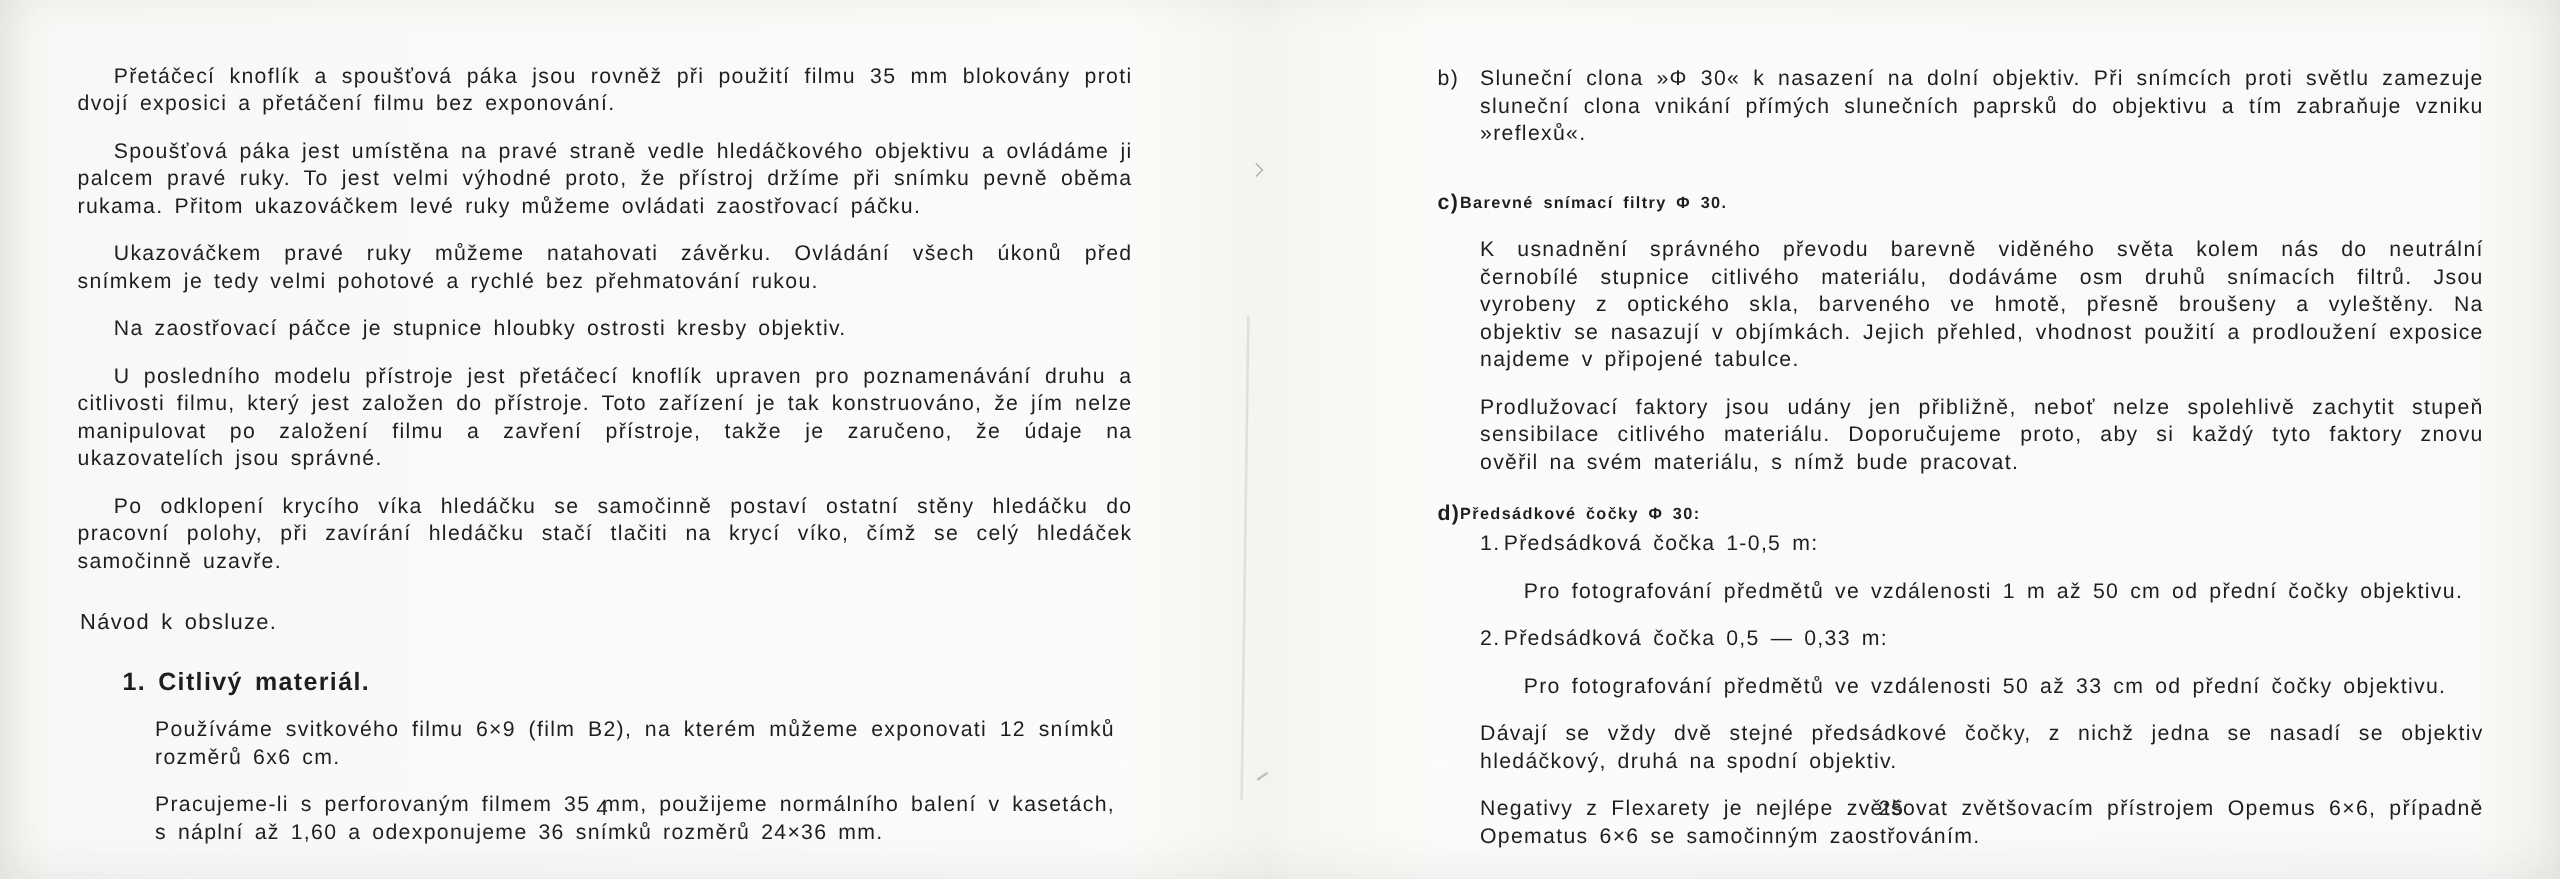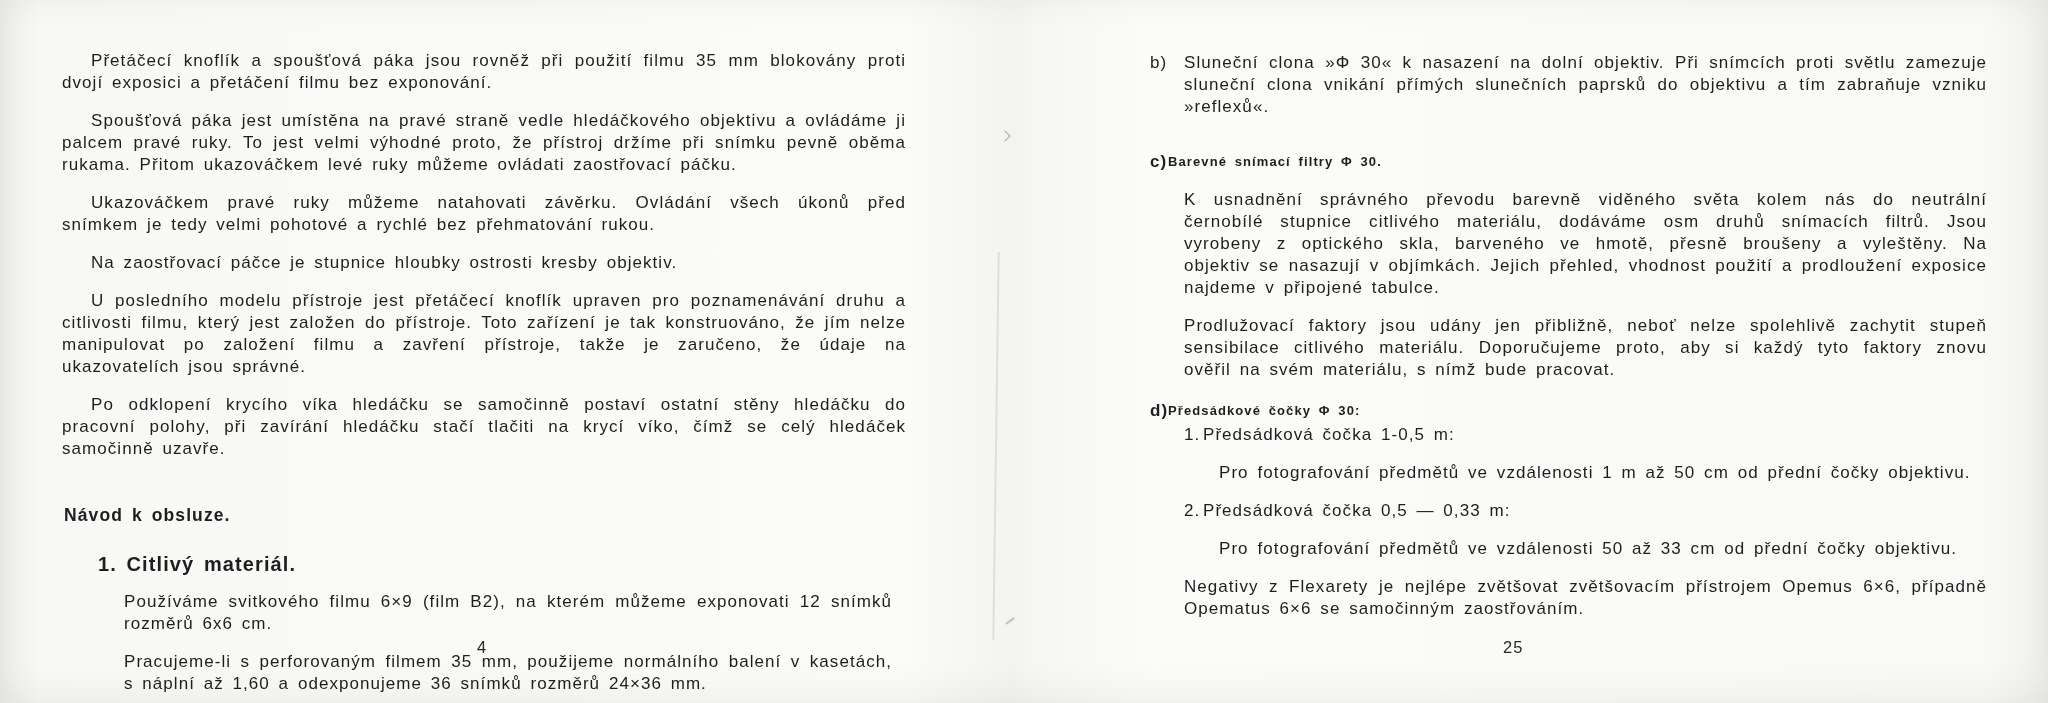--- a/index.html
+++ b/index.html
@@ -47,22 +47,22 @@
 
   .para {
     margin: 16px;
     text-align: justify;
     text-justify: inter-word;
   }
   .para.ind { text-indent: 29px; }
 
   .heading {
     font-size: 17.5px;
-    font-weight: 700;
-    margin: 44px 0 0 18px;
+    font-weight: 400;
+    margin: 26px 0 0 18px;
     letter-spacing: 1.1px;
   }
   .subheading {
     font-size: 20px;
     font-weight: 700;
     margin: 27px 0 0 52px;
     letter-spacing: 1.1px;
   }
   .subblock {
     margin: 15px 0 0 62px;
@@ -207,20 +207,21 @@
           <div class="item-title">Předsádková čočka 1-0,5 m:</div>
           <p class="para">Pro fotografování předmětů ve vzdálenosti 1 m až 50 cm od přední čočky objektivu.</p>
         </div>
 
         <div class="item">
           <span class="item-num">2.</span>
           <div class="item-title">Předsádková čočka 0,5 — 0,33 m:</div>
           <p class="para">Pro fotografování předmětů ve vzdálenosti 50 až 33 cm od přední čočky objektivu.</p>
         </div>
 
+        <p class="para">Dávají se vždy dvě stejné předsádkové čočky, z nichž jedna se nasadí se objektiv hledáčkový, druhá na spodní objektiv.</p>
         <p class="para">Negativy z Flexarety je nejlépe zvětšovat zvětšovacím přístrojem Opemus 6×6, případně Opematus 6×6 se samočinným zaostřováním.</p>
       </div>
 
     </div>
     <div class="pagenum">25</div>
   </div>
 
 </div>
 
 </body></html>

